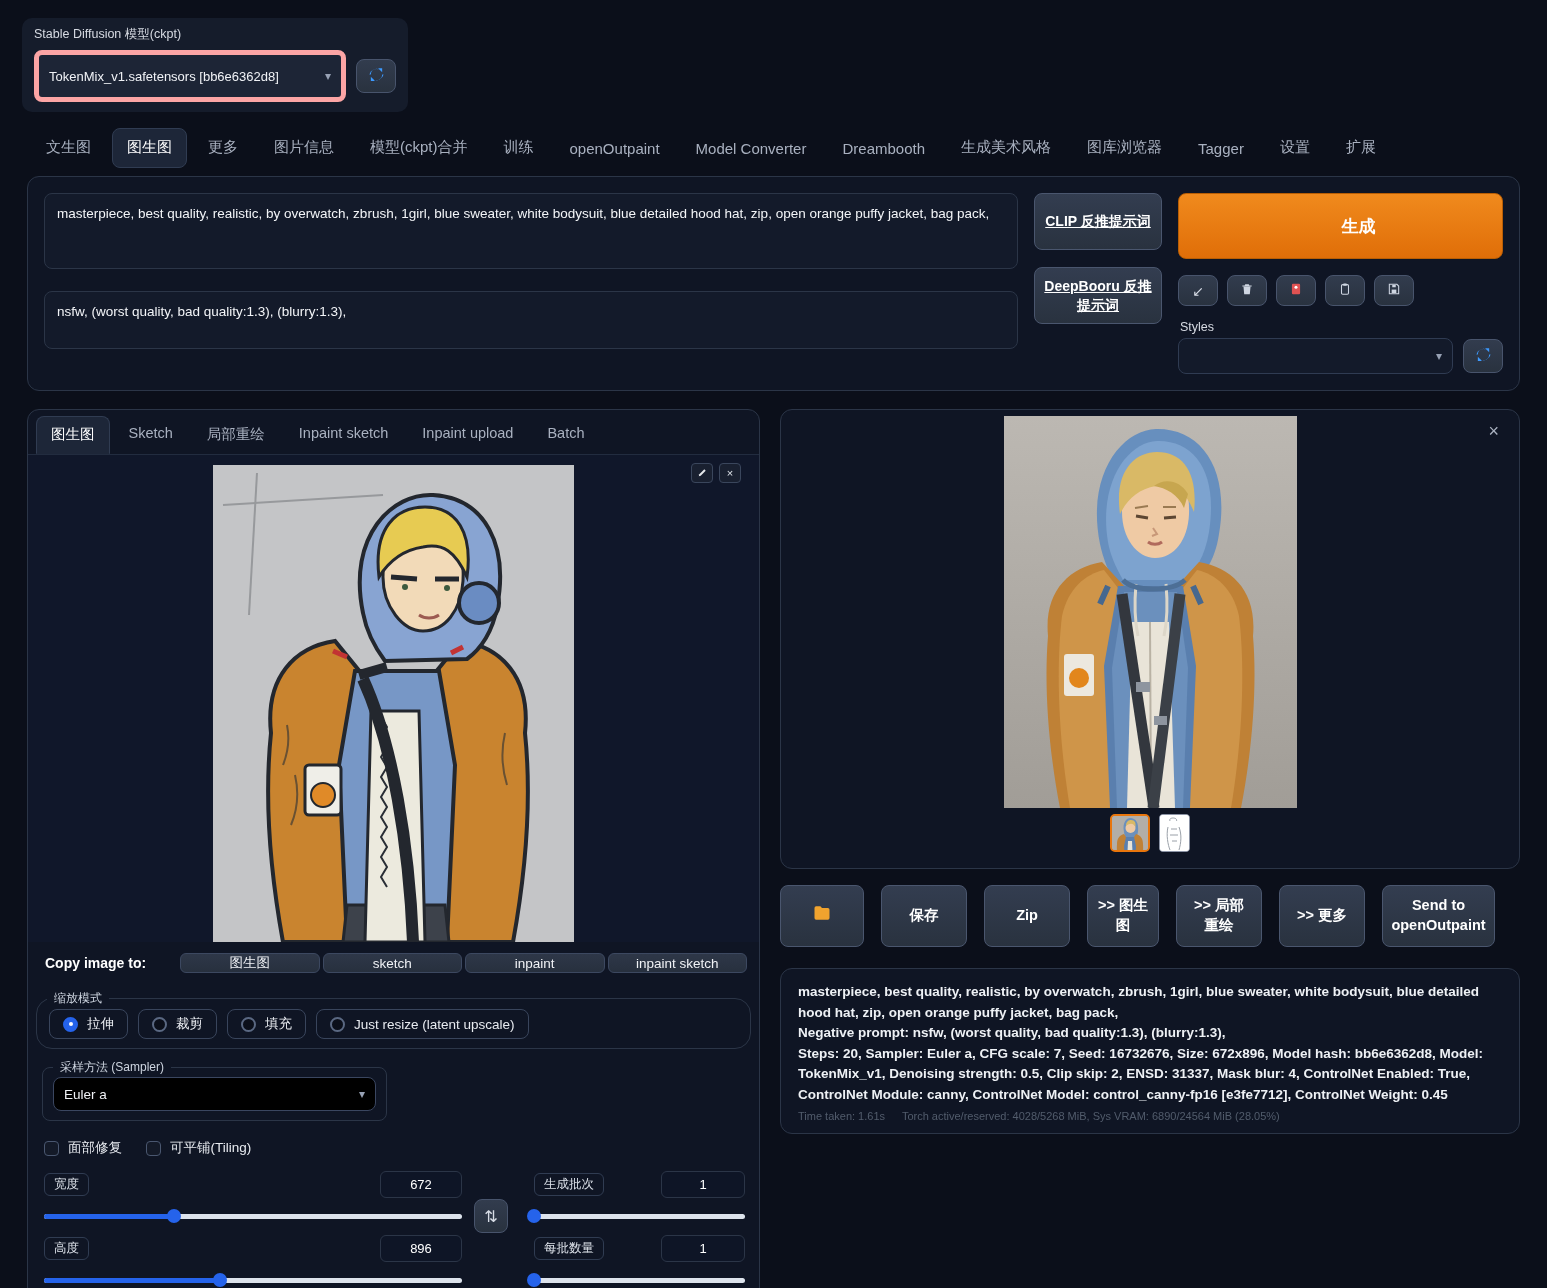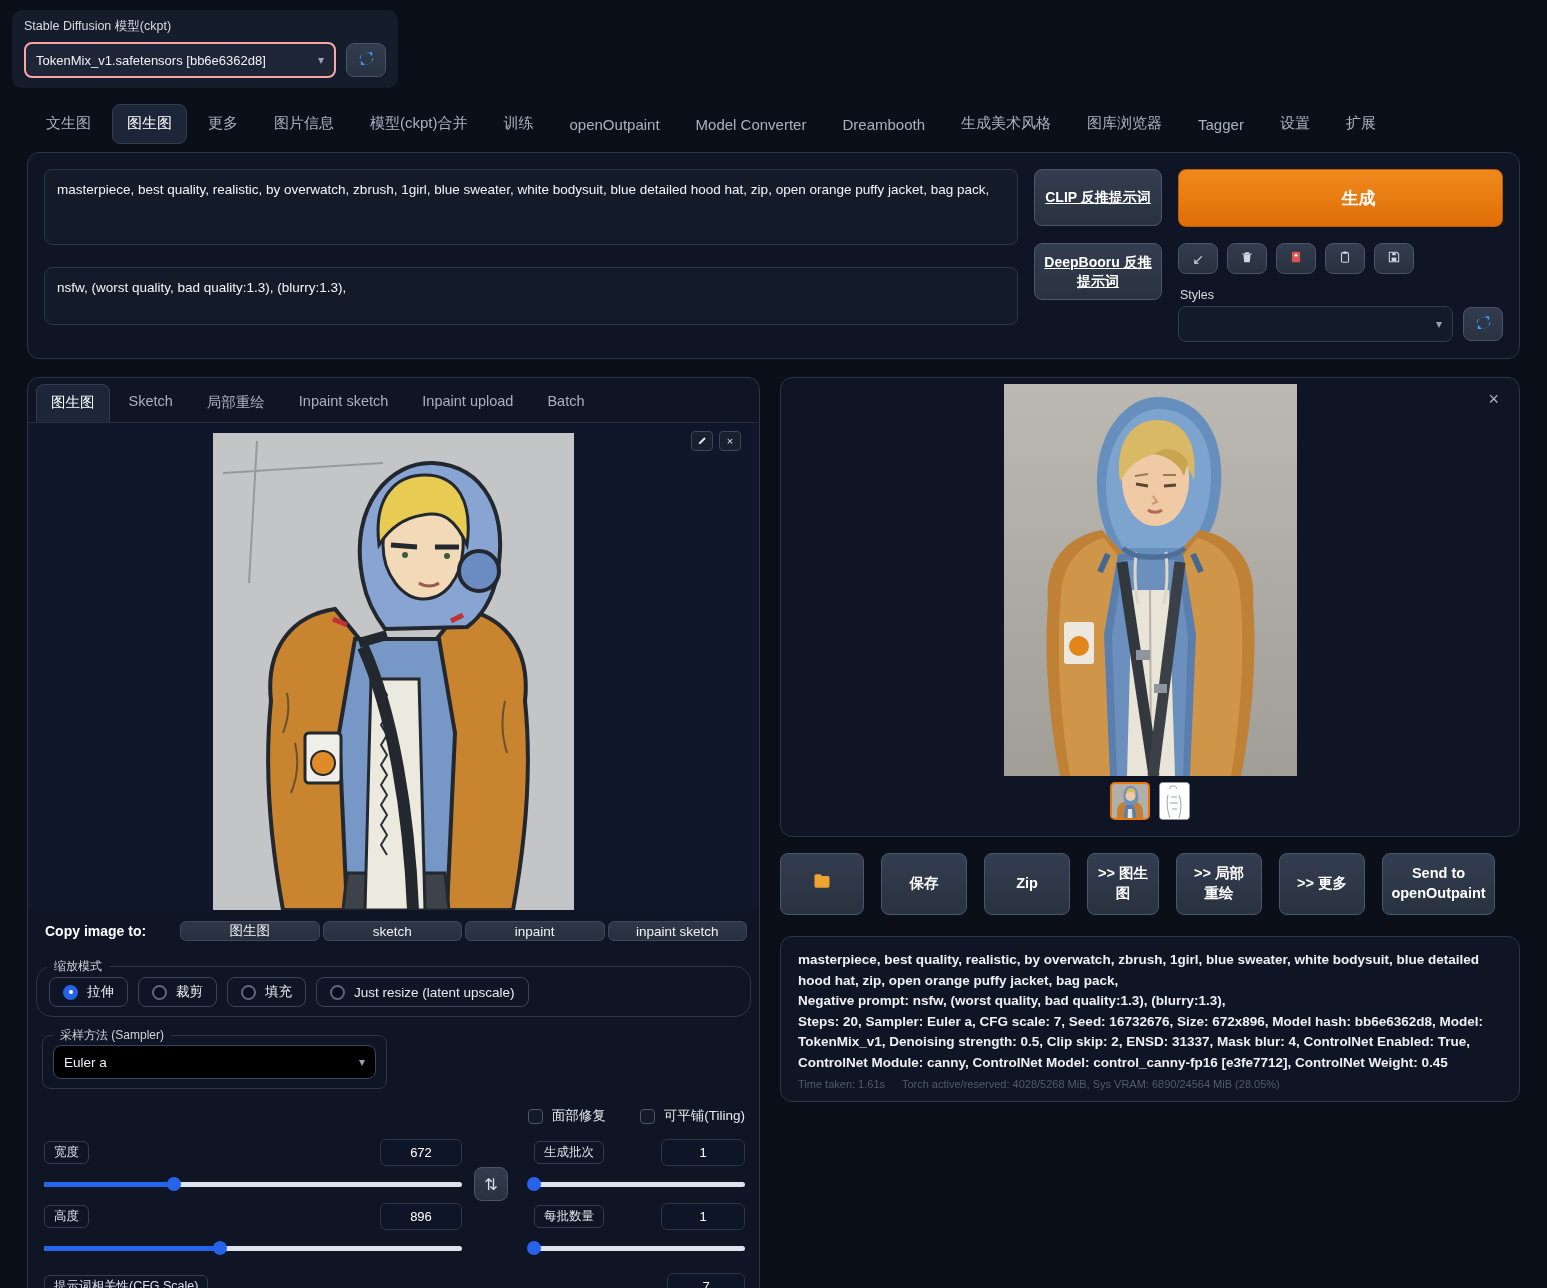--- a/index.html
+++ b/index.html
@@ -5,26 +5,26 @@
   * { margin:0; padding:0; box-sizing:border-box; }
   html,body { background:#07090f; }
   .app {
     position:relative; width:1547px; height:1288px; overflow:hidden;
     background:#0b0f1a; color:#e6e9ef;
     font-family:"Liberation Sans","DejaVu Sans",sans-serif; font-size:14px;
   }
   .btn { cursor:pointer; user-select:none; }
 
   
-  .topbar { padding:10px 0 0 12px; display:flex; }
+  .topbar { padding:10px 0 0 22px; display:flex;margin-top:8px; }
   .model-card { background:#151c2b; border-radius:10px; padding:8px 12px 10px; }
   .model-label { font-size:12.5px; color:#d7dbe3; margin-bottom:7px; }
   .model-row { display:flex; align-items:center; }
   .model-select {
-    width:312px; height:36px; background:#1d2536; border:2px solid #fca5a5; border-radius:8px;
+    width:312px; height:52px; background:#1d2536; border:5px solid #fca5a5; border-radius:8px;
     display:flex; align-items:center; justify-content:space-between; padding:0 10px;
     font-size:13px; color:#f0f2f6;
   }
   .chev { color:#97a1b4; font-size:12px; }
   .icon-btn {
     height:34px; width:40px; margin-left:10px; background:linear-gradient(180deg,#323c4e,#29323f);
     border:1px solid #48546c; border-radius:8px; display:flex; align-items:center; justify-content:center;
   }
 
   
@@ -46,21 +46,21 @@
   .pos { height:76px; } .neg { height:58px; }
   .interrogate-col { width:128px; display:flex; flex-direction:column; gap:17px; }
   .gray-btn {
     background:linear-gradient(180deg,#333d50,#29323f); border:1px solid #4a566e; border-radius:8px;
     color:#fff; font-weight:700; font-size:14px; line-height:1.35; text-align:center;
     display:flex; align-items:center; justify-content:center;
   }
   .interrogate-btn { height:57px; padding:4px 8px;text-decoration:underline; }
   .gen-col { width:325px; display:flex; flex-direction:column; }
   .generate-btn {
-    height:58px; border-radius:8px; border:1px solid #b95e04;
+    height:66px; border-radius:8px; border:1px solid #b95e04;
     background:linear-gradient(180deg,#f08a1d,#e06e08); color:#fff;
     font-size:17px; font-weight:700; display:flex; align-items:center; justify-content:center;padding-left:36px;
   }
   .quick-row { display:flex; gap:9px; margin-top:16px; }
   .quick-btn { width:40px; height:31px; background:linear-gradient(180deg,#323c4e,#29323f);
     border:1px solid #48546c; border-radius:8px; display:flex; align-items:center; justify-content:center;
     color:#d8dde6; font-size:14px; }
   .styles-label { font-size:12.5px; color:#d7dbe3; margin:14px 0 4px 2px; }
   .styles-row { display:flex; align-items:center; }
   .styles-select { flex:1; height:36px; background:#131a2a; border:1px solid #2f3b52; border-radius:8px;
@@ -104,21 +104,21 @@
   .num-row { display:flex; align-items:center; justify-content:space-between; }
   .plain-label { font-size:13.5px; color:#edf0f4; }
   .num-input { height:27px; background:#0e1526; border:1px solid #2b3547; border-radius:6px; color:#fff;
     font-size:13px; text-align:center; font-family:"Liberation Sans","DejaVu Sans",sans-serif; outline:none; }
   .w72{width:72px;} .w78{width:78px;} .w82{width:82px;} .w84{width:84px;}
   .slider { position:relative; height:14px; margin-top:11px; cursor:pointer; }
   .track { position:absolute; left:0; right:0; top:5px; height:5px; border-radius:3px; background:#dde3ec; }
   .track-fill { position:absolute; left:0; top:5px; height:5px; border-radius:3px; background:#2563eb; }
   .thumb { position:absolute; top:0px; width:14px; height:14px; border-radius:50%; background:#2563eb; transform:translateX(-50%); }
 
-  .check-row { display:flex; gap:34px; margin:18px 14px 0 16px;justify-content:flex-end; }
+  .check-row { display:flex; gap:24px; margin:18px 14px 0 16px; }
   .cb { display:flex; align-items:center; gap:9px; font-size:13.5px; color:#e8ebf0; cursor:pointer; }
   .cb-box { width:15px; height:15px; border:1px solid #4a5770; border-radius:4px; background:#141a28; }
 
   .dims { display:grid; grid-template-columns:418px 48px 1fr; column-gap:12px; margin:14px 14px 0 16px; align-items:start; }
   .dim-col { display:flex; flex-direction:column; gap:8px; }
   .swap-btn { width:34px; height:34px; margin-top:28px; background:linear-gradient(180deg,#323c4e,#29323f);
     border:1px solid #48546c; border-radius:8px; color:#d8dde6; font-size:16px;
     display:flex; align-items:center; justify-content:center; }
   .dim-block { margin-bottom:4px; }
 

